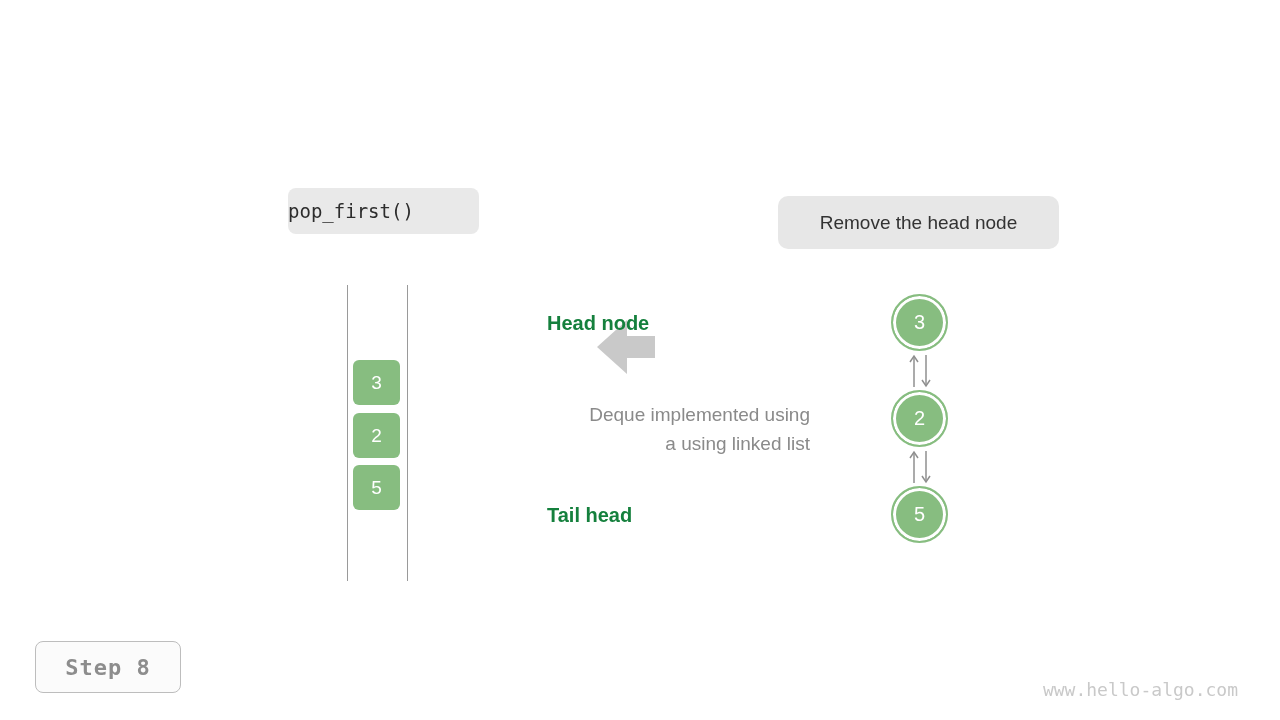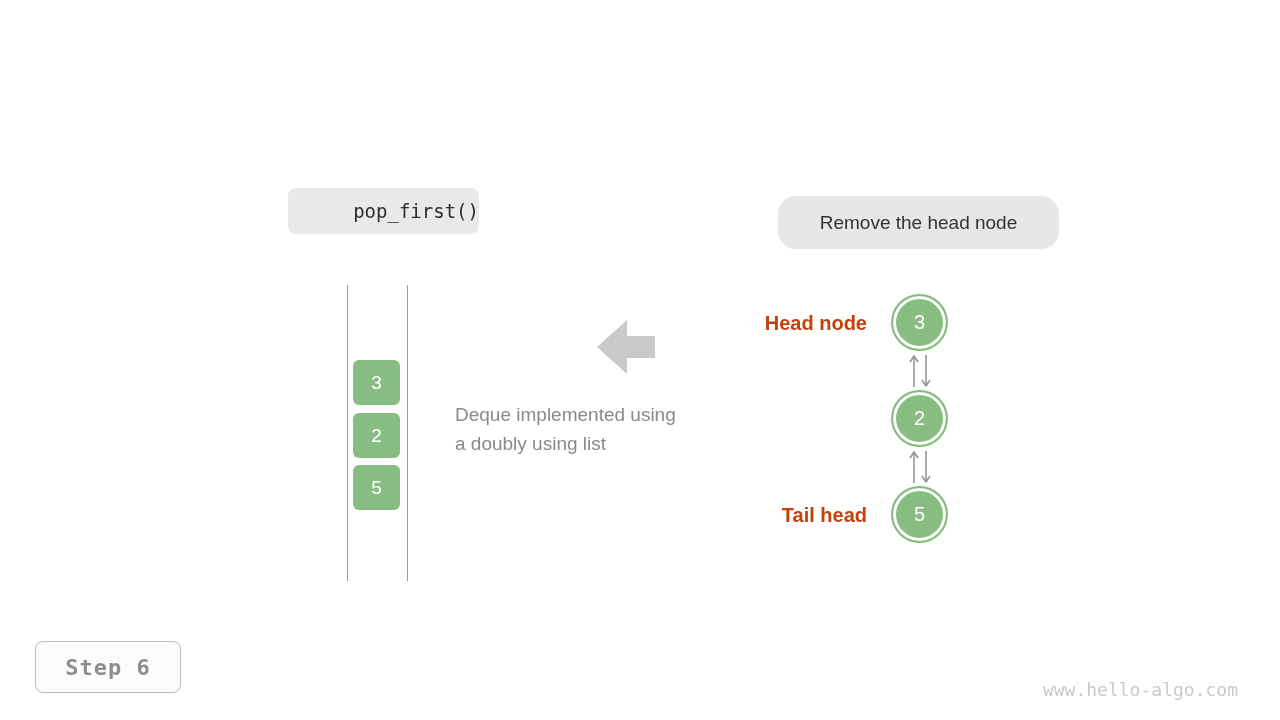--- a/index.html
+++ b/index.html
@@ -11,29 +11,29 @@
     width: 1280px;
     height: 720px;
     background: #ffffff;
     overflow: hidden;
   }
 
   .code-box {
     position: absolute; left: 288px; top: 188px;
     width: 191px; height: 46px;
     background: #e9e9e9; border-radius: 8px;
-    display: flex; align-items: center; justify-content: flex-end;
+    display: flex; align-items: center; justify-content: flex-start;
     font-family: "DejaVu Sans Mono", monospace;
     font-size: 19px; color: #2d2d2d;
   }
 
   .desc-box {
     position: absolute; left: 778px; top: 196px;
     width: 281px; height: 53px;
-    background: #e7e7e7; border-radius: 18px;
+    background: #e7e7e7; border-radius: 10px;
     display: flex; align-items: center; justify-content: center;
     font-size: 19px; color: #333333;
   }
 
   .stack-wall {
     position: absolute; top: 285px;
     width: 1px; height: 296px; background: #9a9a9a;
   }
   .wall-left  { left: 347px; }
   .wall-right { left: 407px; }
@@ -46,21 +46,21 @@
     display: flex; align-items: center; justify-content: center;
   }
   .stack-item-0 { top: 360px; }
   .stack-item-1 { top: 413px; }
   .stack-item-2 { top: 465px; }
 
   .big-arrow { position: absolute; left: 597px; top: 320px; }
 
   .caption {
     position: absolute; left: 455px; top: 400px; width: 355px;
-    text-align: left; color: #8a8a8a;
+    text-align: right; color: #8a8a8a;
     font-size: 19px; line-height: 29px;
   }
 
   .node {
     position: absolute; left: 891px;
     width: 57px; height: 57px; border-radius: 50%;
     background: #87bd80; border: 2px solid #87bd80;
     box-shadow: inset 0 0 0 3px #ffffff;
     color: #ffffff; font-size: 20px;
     display: flex; align-items: center; justify-content: center;
@@ -68,22 +68,22 @@
   .node-0 { top: 294px; }
   .node-1 { top: 390px; }
   .node-2 { top: 486px; }
 
   .connector { position: absolute; left: 906px; }
   .connector-0 { top: 353px; }
   .connector-1 { top: 449px; }
 
   .node-label {
     position: absolute; right: 413px; width: 320px;
-    text-align: right; font-size: 20px; font-weight: bold;
-    color: #c2410c; line-height: 22px;
+    font-size: 20px; font-weight: bold;
+    color: #15803d; line-height: 22px;
   }
   .head-label { top: 312px; }
   .tail-label { top: 504px; }
 
   .step-box {
     position: absolute; left: 35px; top: 641px;
     width: 146px; height: 52px;
     background: #fbfbfb; border: 1px solid #bdbdbd; border-radius: 8px;
     display: flex; align-items: center; justify-content: center;
     font-family: "DejaVu Sans Mono", monospace;
@@ -124,21 +124,21 @@
   </div>
 
   <div class="big-arrow">
     <svg width="58" height="54" viewBox="0 0 58 54">
       <polygon points="0,27 30,0 30,16 58,16 58,38 30,38 30,54" fill="#c9c9c9"></polygon>
     </svg>
   </div>
 
   <div class="caption">
     <div>Deque implemented using</div>
-    <div>a doubly using list</div>
+    <div>a using linked list</div>
   </div>
 
   <div class="node node-0">
     <span>3</span>
   </div>
   <div class="node node-1">
     <span>2</span>
   </div>
   <div class="node node-2">
     <span>5</span>
@@ -158,18 +158,18 @@
       <polyline points="4,9 8,3 12,9" fill="none" stroke="#8f8f8f" stroke-width="1.5"></polyline>
       <line x1="20" y1="2" x2="20" y2="32" stroke="#8f8f8f" stroke-width="1.5"></line>
       <polyline points="16,27 20,33 24,27" fill="none" stroke="#8f8f8f" stroke-width="1.5"></polyline>
     </svg>
   </div>
 
   <div class="node-label head-label">Head node</div>
   <div class="node-label tail-label">Tail head</div>
 
   <div class="step-box">
-    <span>Step 6</span>
+    <span>Step 8</span>
   </div>
 
   <div class="watermark">www.hello-algo.com</div>
 
 </div>
 
 </body></html>

